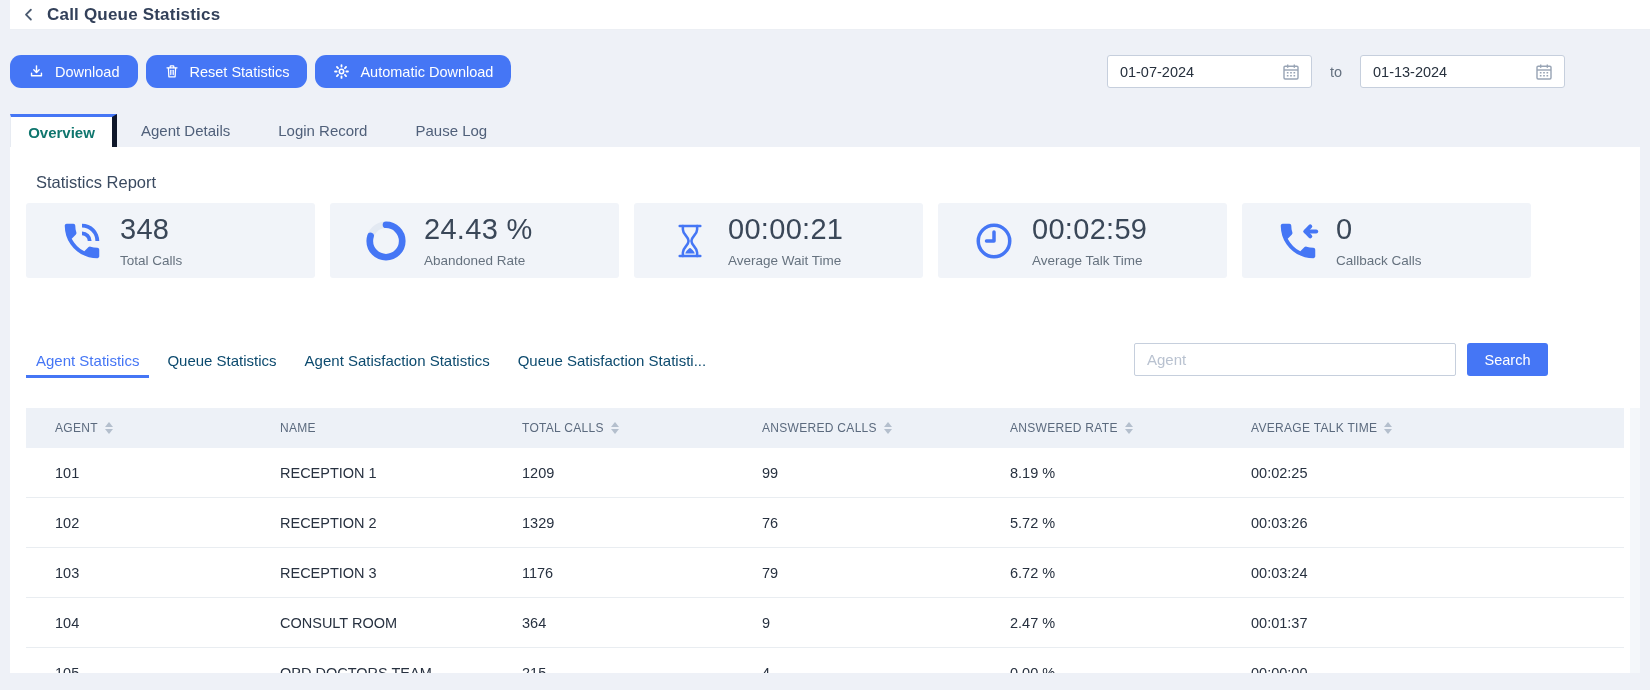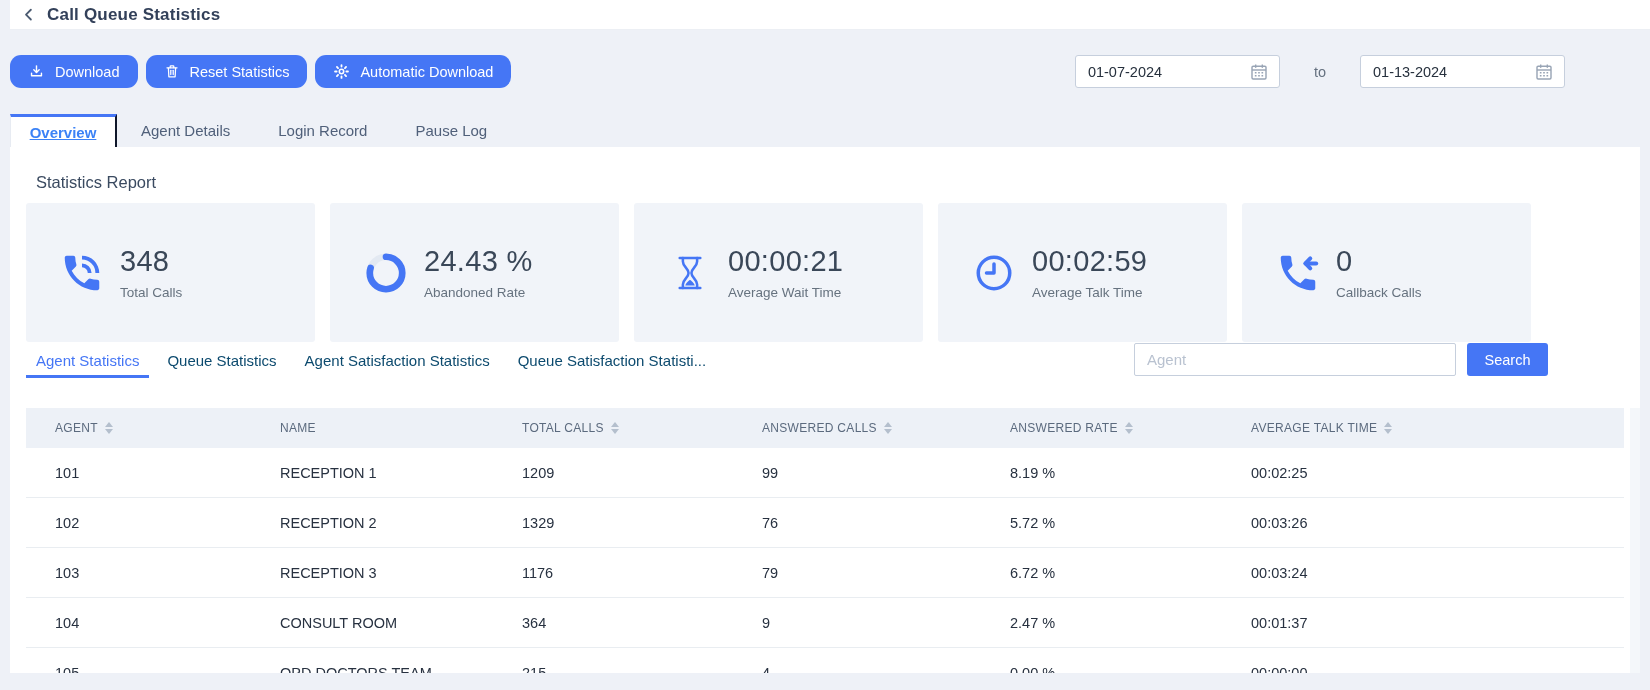--- a/index.html
+++ b/index.html
@@ -17,49 +17,49 @@
   }
   .topbar .title{ font-size:17px; font-weight:700; color:#33415a; letter-spacing:.2px; }
   .back-btn{ display:flex; align-items:center; cursor:pointer; }
   
   .toolbar{ position:absolute; top:55px; left:10px; display:flex; gap:8px; }
   .btn{
     display:inline-flex; align-items:center; gap:10px; height:33px;
     background:#4576f5; color:#fff; border:none; border-radius:11px;
     padding:0 18px; font-size:14.5px; font-family:inherit; cursor:pointer;
   }
-  .dates{ position:absolute; top:55px; right:85px; display:flex; align-items:center; gap:16px; }
+  .dates{ position:absolute; top:55px; right:85px; display:flex; align-items:center; gap:0; }
   .date-field{
     width:205px; height:33px; background:#fff; border:1px solid #c6cfdd; border-radius:3px;
     display:flex; align-items:center; padding:0 10px 0 12px;
   }
   .date-field input{
     border:none; outline:none; flex:1; font-size:14.5px; color:#26303d;
     font-family:inherit; background:transparent; min-width:0;
   }
   .date-sep{ padding:0 18px; color:#64707f; font-size:14.5px; }
   
   .tabs{ position:absolute; top:114px; left:10px; height:33px; display:flex; }
   .tab{
     display:flex; align-items:center; padding:0 24px; font-size:15px; color:#50607a; cursor:pointer;
   }
   .tab.active{
     width:107px; padding:0; justify-content:center; background:#fff;
-    border-top:3px solid #4576f5; border-left:1px solid #e7ebf2; border-right:2px solid #0f172a;
-    color:#3b82f6; font-weight:700;text-decoration:underline;
+    border-top:3px solid #4576f5; border-left:1px solid #e7ebf2; border-right:5px solid #0f172a;
+    color:#0f766e; font-weight:700;
   }
   
   .panel{
     position:absolute; left:10px; right:10px; top:147px; height:526px;
     background:#fff; overflow:hidden;
   }
   .report-title{ position:absolute; left:26px; top:26px; font-size:16.5px; color:#3a4a60; }
   .cards{ position:absolute; left:16px; top:56px; display:flex; gap:15px; }
   .card{
-    width:289px; height:139px; background:#f1f4f9; border-radius:3px;
+    width:289px; height:75px; background:#f1f4f9; border-radius:3px;
     display:flex; align-items:center;
   }
   .card .icon-wrap{ width:48px; margin-left:32px; display:flex; justify-content:center; }
   .card .txt{ margin-left:14px; }
   .card .value{ font-size:29px; color:#3a4758; letter-spacing:.3px; }
   .card .label{ font-size:13.5px; color:#66727f; margin-top:7px; }
   
   .subtabs{ position:absolute; left:16px; top:198px; height:33px; display:flex; gap:8px; }
   .subtab{
     display:flex; align-items:center; padding:0 10px; font-size:15px; color:#0c4a6e;

